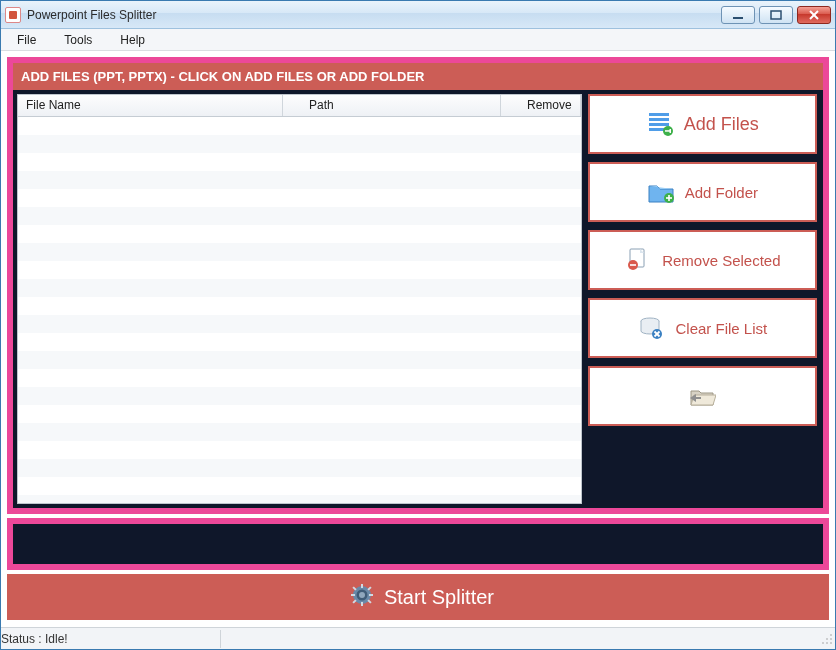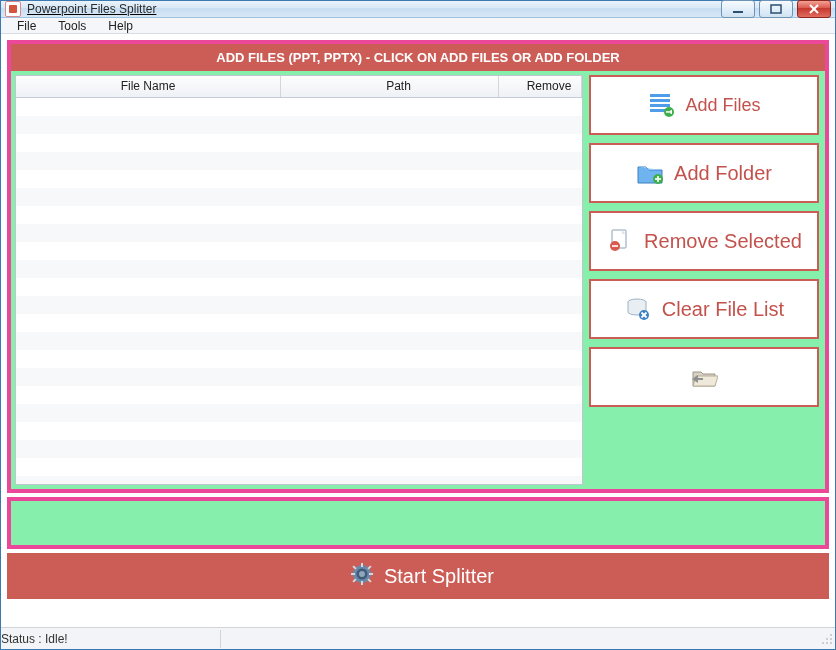--- a/index.html
+++ b/index.html
@@ -13,26 +13,25 @@
   }
   
   .window {
     width: 836px; height: 650px;
     border: 1px solid #3a7ab0;
     background: #fff;
     display: flex; flex-direction: column;
     box-shadow: 0 0 0 1px rgba(0,0,0,0.05);
   }
   .titlebar {
-    height: 17px;
+    height: 28px;
     background: linear-gradient(to bottom,#eaf3fb 0%, #d7e8f7 45%, #c7ddf1 46%, #d7e8f7 100%);
     display: flex; align-items: center;
     padding: 0 4px;
     border-bottom: 1px solid #9ec1de;
-    text-decoration: underline;
   }
   .titlebar .appicon {
     width: 16px; height: 16px;
     background: #fff;
     border: 1px solid #d88;
     border-radius: 2px;
     display: flex; align-items: center; justify-content: center;
     margin-right: 6px;
   }
   .titlebar .appicon .dot {
@@ -51,43 +50,42 @@
     display:flex; align-items:center; justify-content:center;
     cursor: pointer;
   }
   .win-btn.close {
     background: linear-gradient(to bottom,#f5a095,#d9594c 45%,#c7392d 46%,#e06b5f);
     border-color:#8e281f;
   }
   .win-btn svg { display:block; }
   
   .menubar {
-    height: 16px;
+    height: 22px;
     background: #f4f6f9;
     border-bottom: 1px solid #d9dde1;
     display:flex; align-items:center;
     padding: 0 6px;
-    gap: 2px;
+    gap: 8px;
   }
   .menubar .item {
     padding: 2px 10px;
     cursor: default;
     color: #222;
   }
 
   
   .content {
     flex:1; display:flex; flex-direction:column;
     padding: 6px;
     gap: 4px;
   }
   .panel {
-    border: 4px solid #ec4899;
-    background:#86efac;
-    text-align:center;
+    border: 6px solid #ec4899;
+    background:#0f172a;
   }
   .banner {
     background: #cc5d56;
     color: #fff;
     font-weight: bold;
     font-size: 13px;
     padding: 6px 8px;
   }
   .workarea {
     display:flex;
@@ -136,21 +134,21 @@
     border: 2px solid #cc5d56;
     background: #fff;
     height: 60px;
     display:flex; align-items:center; justify-content:center;
     gap: 10px;
     cursor:pointer;
     padding: 0 10px;
   }
   .side-btn .label {
     color: #c3524c;
-    font-size: 20px;
+    font-size: 15px;
   }
   .side-btn.primary .label { font-size: 18px; font-weight:500; }
   .side-btn.muted .label { color:#5a5a5a; }
   .side-btn .icon { flex:0 0 28px; display:flex; align-items:center; justify-content:center;}
 
   .total-files {
     color:#c3524c;
     font-size: 13px;
     padding: 6px 2px 2px 4px;
   }

